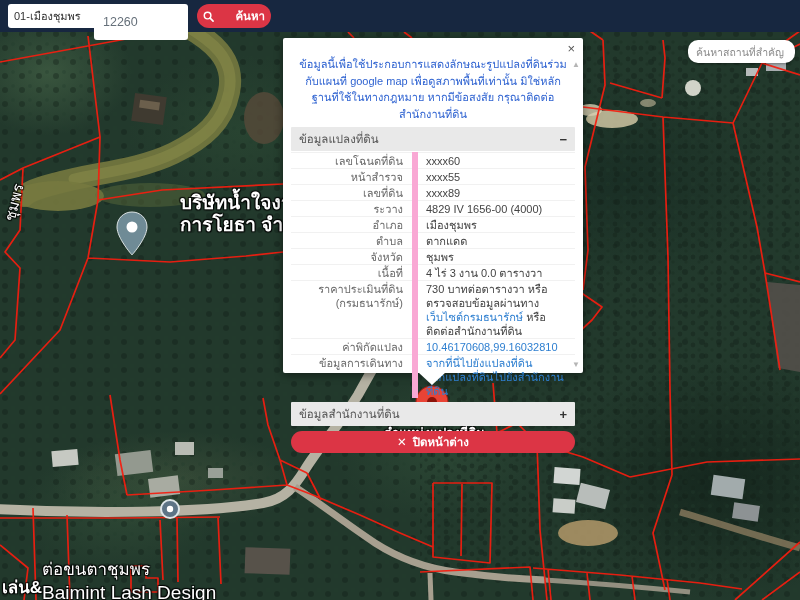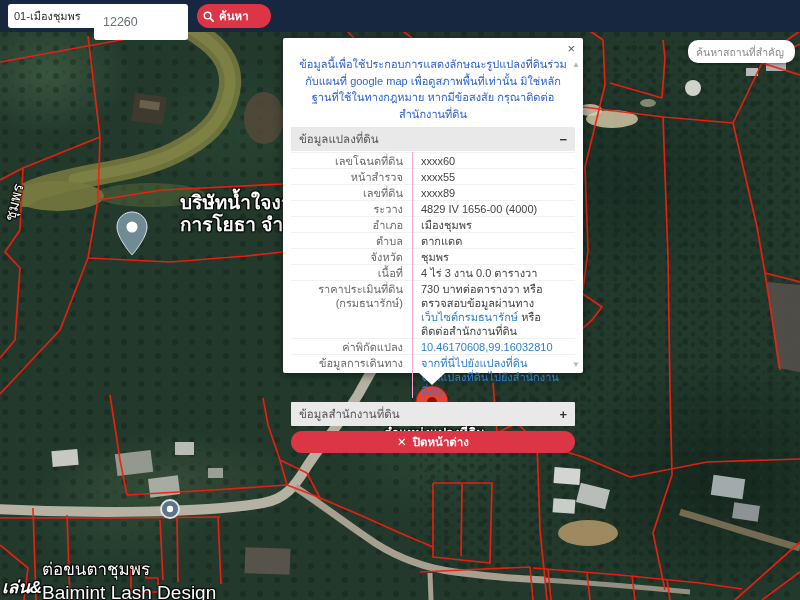--- a/index.html
+++ b/index.html
@@ -22,34 +22,34 @@
   
   .mlabel{position:absolute;color:#fff;z-index:5;
     text-shadow:-1px -1px 1px rgba(0,0,0,.85),1px -1px 1px rgba(0,0,0,.85),
                 -1px 1px 1px rgba(0,0,0,.85),1px 1px 1px rgba(0,0,0,.85);}
   .lab-company{left:180px;top:192px;font-size:19px;font-weight:bold;line-height:22px;}
   .lab-river{left:-2px;top:218px;font-size:15px;transform:rotate(-76deg);transform-origin:left top;}
   .lab-marker{left:384px;top:423px;font-size:12.5px;font-weight:bold;}
   .lab-lash{left:42px;top:531px;width:180px;margin-top:24px;}
   .lab-lash .l1{font-size:17px;}
   .lab-lash .l2{font-size:19px;}
-  .lab-partial{left:2px;top:573px;font-size:17px;font-weight:bold;font-style:italic;}
+  .lab-partial{left:2px;top:573px;font-size:17px;font-weight:bold;}
 
   
   .topbar{position:absolute;left:0;top:0;width:800px;height:32px;background:#172740;z-index:10;}
   .select-box{position:absolute;left:8px;top:4px;width:100px;height:24px;background:#fff;
       border-radius:3px;font-size:11px;color:#333;display:flex;align-items:center;
       padding:0 6px;box-sizing:border-box;cursor:pointer;}
   .select-box .chev{margin-left:auto;font-size:9px;color:#222;}
   .parcel-input{position:absolute;left:94px;top:4px;width:94px;height:36px;border:none;
       border-radius:3px;font-size:12.5px;color:#66707a;padding:0 9px;box-sizing:border-box;
       font-family:inherit;}
   .search-btn{position:absolute;left:197px;top:4px;width:74px;height:24px;background:#dc3545;
       border:none;border-radius:12px;color:#fff;font-size:11.5px;font-weight:bold;
-      display:flex;align-items:center;justify-content:flex-start;gap:5px;cursor:pointer;
+      display:flex;align-items:center;justify-content:space-between;gap:5px;cursor:pointer;
       font-family:inherit;}
 
   
   .map-search{position:absolute;left:688px;top:40px;width:107px;height:23px;background:#fff;
       border:none;border-radius:10px;font-size:10.5px;color:#555;padding:0 8px;
       box-sizing:border-box;z-index:10;box-shadow:0 1px 3px rgba(0,0,0,.35);font-family:inherit;}
   .map-search::placeholder{color:#8a8a8a;}
 
   
   .popup{position:absolute;left:283px;top:38px;width:300px;height:335px;background:#fff;
@@ -63,21 +63,21 @@
   .popup .scroll-up,.popup .scroll-dn{position:absolute;right:3px;font-size:8px;color:#b5b5b5;}
   .popup .scroll-up{top:22px;}
   .popup .scroll-dn{bottom:4px;}
   .disclaimer{margin:14px 6px 5px 6px;text-align:center;color:#2f63d1;font-size:11px;
       line-height:1.5;}
   .section-bar{background:#e9e9e9;color:#555;font-size:11.5px;padding:3px 8px;
       display:flex;align-items:center;border-radius:1px;cursor:pointer;margin-top:4px;}
   .section-bar .tgl{margin-left:auto;font-weight:bold;color:#333;font-size:13px;line-height:11px;}
   table.info{width:100%;border-collapse:collapse;font-size:11px;color:#444;margin-top:1px;}
   table.info td{padding:0.5px 8px;line-height:14px;border-top:1px solid #f1f1f1;vertical-align:top;}
-  table.info td.lbl{width:104px;text-align:right;color:#6b6b6b;border-right:1px solid #f9a8d4;
+  table.info td.lbl{width:104px;text-align:right;color:#6b6b6b;border-right:6px solid #f9a8d4;
       padding-right:9px;}
   a.lnk{color:#2e7fd0;text-decoration:none;cursor:pointer;}
   .close-window-btn{display:flex;align-items:center;justify-content:center;gap:6px;
       width:100%;height:22px;background:#dc3545;color:#fff;border:none;border-radius:12px;
       font-size:11.5px;font-weight:bold;margin-top:5px;cursor:pointer;font-family:inherit;}
 </style>
 </head>
 <body>
 
 <div class="stage">

